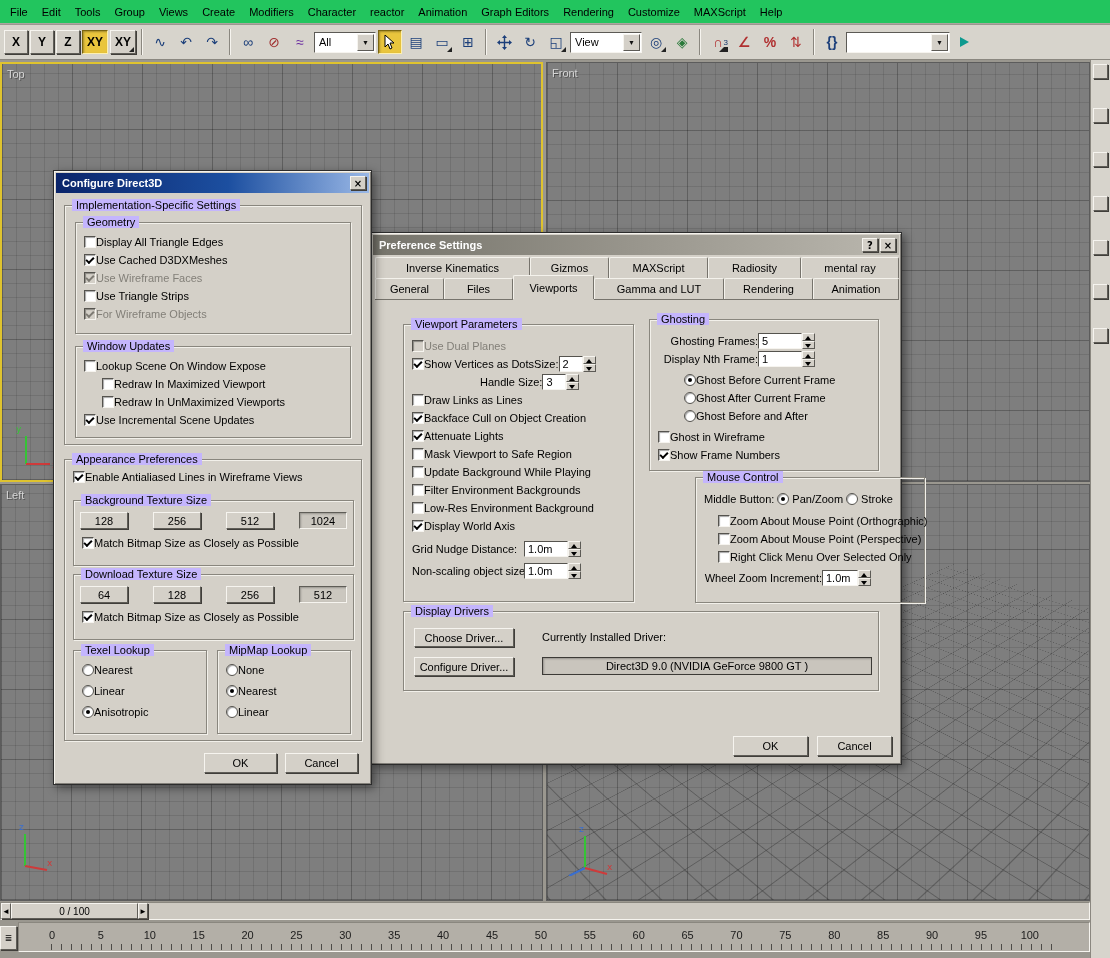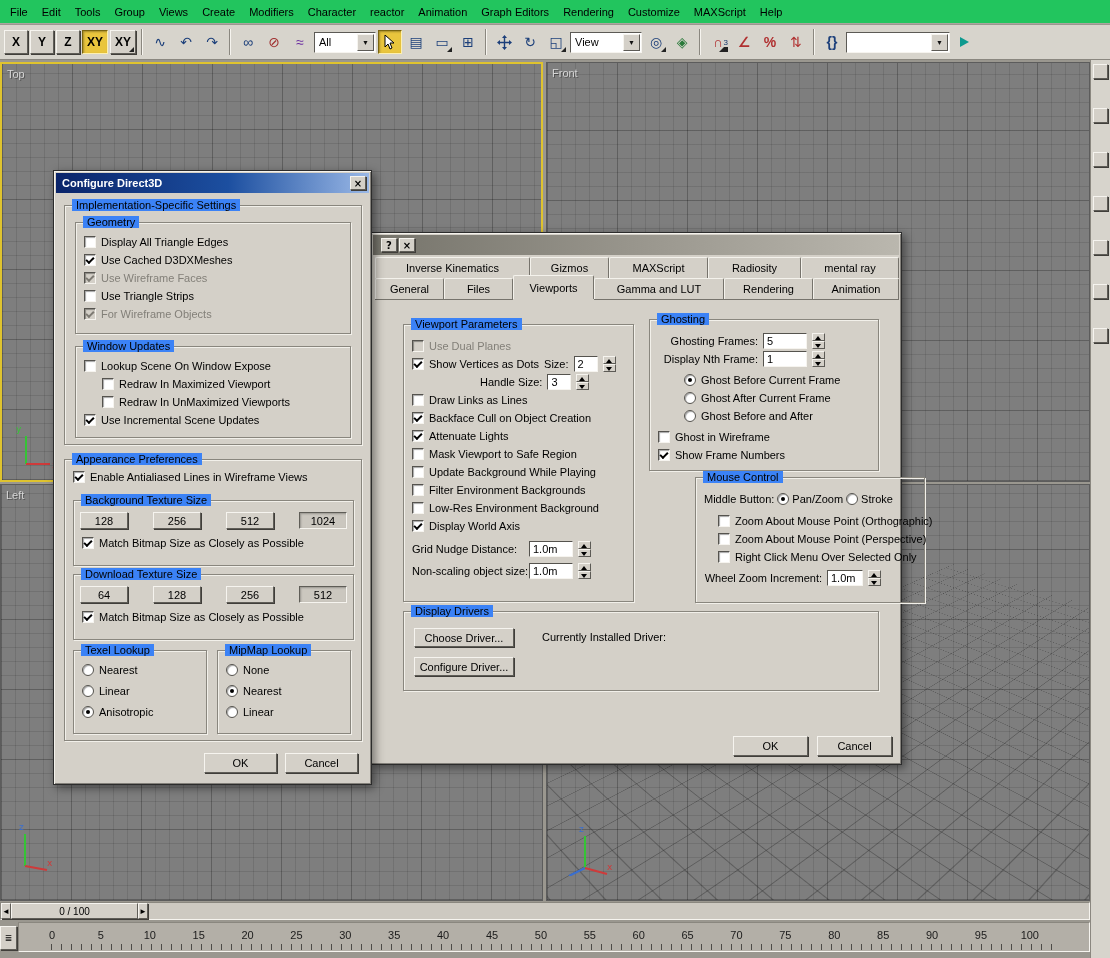--- a/index.html
+++ b/index.html
@@ -67,22 +67,22 @@
   .rs-btn{width:15px;height:15px;font-size:8px;}
 
   
   .dialog{position:absolute;background:#d4d0c8;border:1px solid #2c2c2c;box-shadow:inset 1px 1px 0 #f4f2ec,inset -1px -1px 0 #83807a,3px 3px 9px rgba(0,0,0,.45);}
   .titlebar{height:20px;display:flex;align-items:center;padding:0 3px 0 6px;color:#fff;font-weight:bold;font-size:11px;margin:2px;}
   .titlebar.active{background:linear-gradient(90deg,#0a246a 0%,#1c4fa0 55%,#9ab8e6 100%);}
   .titlebar.inactive{background:linear-gradient(90deg,#76746b 0%,#9c9990 55%,#bab7ae 100%);}
   .tb-title{flex:1;white-space:nowrap;overflow:hidden;}
   .tb-btn{width:16px;height:14px;margin-left:2px;font-size:10px;font-weight:bold;color:#000;font-family:"DejaVu Sans",sans-serif;}
   .group{position:absolute;border:1px solid #89867e;box-shadow:inset 1px 1px 0 #f2f0ea,1px 1px 0 #f2f0ea;}
-  .gl{position:absolute;top:-7px;left:7px;background:#3b82f6;padding:0 4px;line-height:12px;white-space:nowrap;}
-  .row{display:flex;align-items:center;gap:5px;height:15px;margin:3px 0 0 8px;white-space:nowrap;}
+  .gl{position:absolute;top:-7px;left:7px;background:#c4b5fd;padding:0 4px;line-height:12px;white-space:nowrap;}
+  .row{display:flex;align-items:center;height:15px;margin:3px 0 0 8px;white-space:nowrap;}
   .lbl{white-space:nowrap;}
   .dis .lbl{color:#827f78;}
   .cb{flex:none;width:12px;height:12px;background:#fff;border:1px solid;border-color:#55534e #f6f4ef #f6f4ef #55534e;box-shadow:inset 1px 1px 1px rgba(0,0,0,.35);position:relative;}
   .cb.on::after{content:"";position:absolute;left:1px;top:2px;width:6px;height:3px;border-left:2px solid #000;border-bottom:2px solid #000;transform:rotate(-45deg);}
   .dis .cb{background:#d4d0c8;}
   .dis .cb.on::after{border-color:#7d7a73;}
   .rb{flex:none;width:12px;height:12px;border-radius:50%;background:#fff;border:1px solid #55534e;box-shadow:inset 1px 1px 1px rgba(0,0,0,.35);position:relative;}
   .rb.on::after{content:"";position:absolute;left:3px;top:3px;width:4px;height:4px;border-radius:50%;background:#000;}
   .sfield{background:#fff;border:1px solid;border-color:#55534e #f6f4ef #f6f4ef #55534e;height:16px;display:flex;align-items:center;padding:0 3px;min-width:24px;}
   .w44{min-width:44px;}
@@ -236,20 +236,21 @@
     <div class="pbtn rs-btn"></div>
     <div class="pbtn rs-btn"></div>
     <div class="pbtn rs-btn"></div>
     <div class="pbtn rs-btn"></div>
     <div class="pbtn rs-btn"></div>
     <div class="pbtn rs-btn"></div>
   </div>
 
   <div class="dialog" style="left:370px;top:232px;width:532px;height:533px;z-index:20;">
     <div class="titlebar inactive">
+      <span class="tb-title">Preference Settings</span>
       <div class="pbtn tb-btn">?</div>
       <div class="pbtn tb-btn">×</div>
     </div>
 
     <div class="tabs" style="top:24px;">
       <div class="tab" style="width:155px">Inverse Kinematics</div>
       <div class="tab" style="width:79px">Gizmos</div>
       <div class="tab" style="width:99px">MAXScript</div>
       <div class="tab" style="width:93px">Radiosity</div>
       <div class="tab" style="width:98px">mental ray</div>
@@ -410,20 +411,21 @@
             <span class="sp down"></span>
           </span>
       </div>
     </div>
 
     <div class="group" style="left:32px;top:378px;width:476px;height:80px;text-decoration:underline;">
       <span class="gl">Display Drivers</span>
       <div class="pbtn" style="position:absolute;left:10px;top:16px;width:100px;height:19px;">Choose Driver...</div>
       <div class="pbtn" style="position:absolute;left:10px;top:45px;width:100px;height:19px;">Configure Driver...</div>
       <span class="lbl" style="position:absolute;left:138px;top:19px;">Currently Installed Driver:</span>
+      <div class="sunkfield" style="left:138px;top:45px;width:330px;height:18px;">Direct3D 9.0 (NVIDIA GeForce 9800 GT  )</div>
     </div>
 
     <div class="pbtn dlg-btn" style="left:362px;top:503px;width:75px;">OK</div>
     <div class="pbtn dlg-btn" style="left:446px;top:503px;width:75px;">Cancel</div>
   </div>
 
   <div class="dialog" style="left:53px;top:170px;width:319px;height:615px;z-index:30;">
     <div class="titlebar active">
       <span class="tb-title">Configure Direct3D</span>
       <div class="pbtn tb-btn">×</div>

